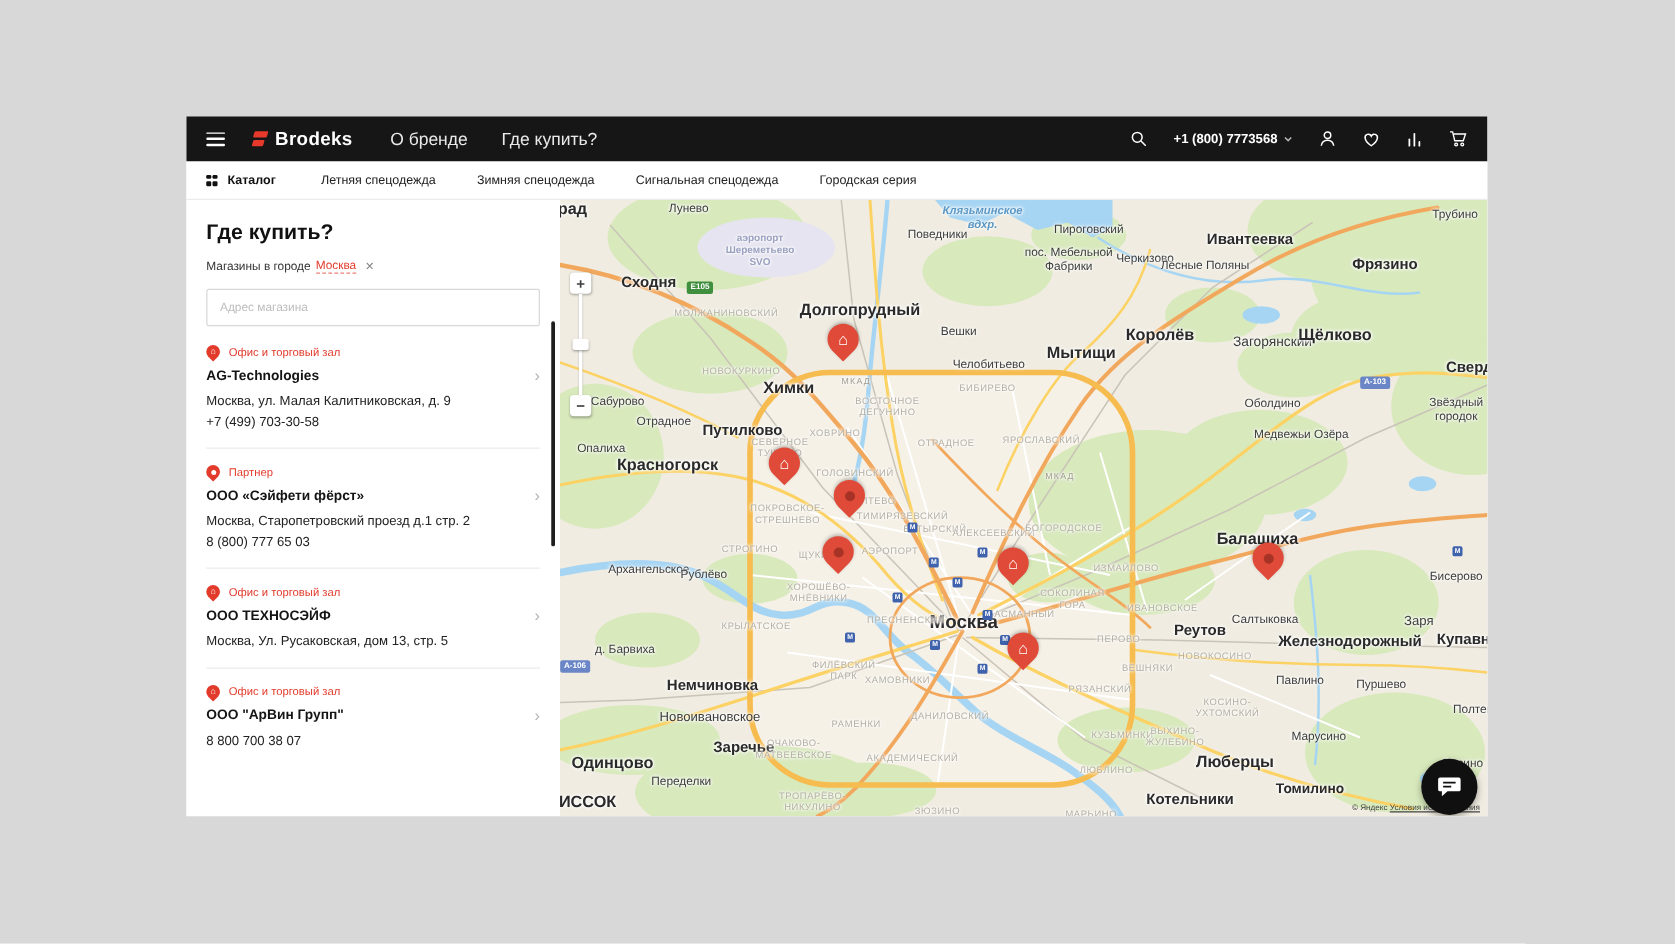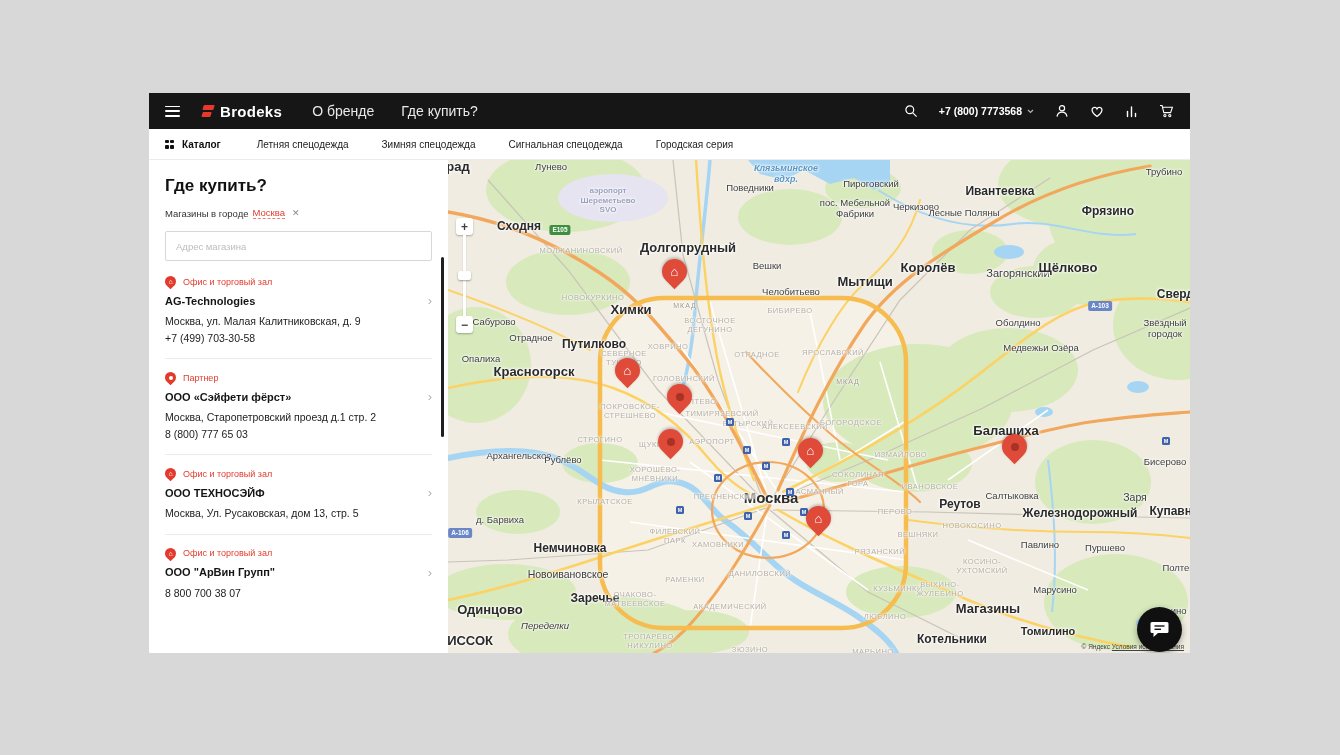--- a/index.html
+++ b/index.html
@@ -119,21 +119,21 @@
           </nav>
       </div>
       <div class="h-right">
         <span>
           <svg width="14" height="14" viewBox="0 0 14 14" fill="none" stroke="#fff" stroke-width="1.2">
             <circle cx="5.8" cy="5.8" r="3.9"></circle>
               <line x1="8.8" y1="8.8" x2="12.6" y2="12.6"></line>
             </svg>
         </span>
         <span class="phone">
-          <span>+7 (800) 7773568</span>
+          <span>+1 (800) 7773568</span>
           <svg width="7" height="5" viewBox="0 0 7 5" fill="none" stroke="#b5b5b5" stroke-width="1.2">
               <path d="M1 1 L3.5 3.5 L6 1"></path>
             </svg>
         </span>
         <span>
           <svg width="14" height="14" viewBox="0 0 14 14" fill="none" stroke="#fff" stroke-width="1.2">
             <circle cx="7" cy="4.2" r="2.6"></circle>
               <path d="M2 12.6 C2.5 9.6 4.4 8.2 7 8.2 C9.6 8.2 11.5 9.6 12 12.6"></path>
             </svg>
         </span>
@@ -362,36 +362,36 @@
             <div class="lbl city" style="left: 146px; top: 184px; font-size: 12px;">Путилково</div>
             <div class="lbl town" style="left: 33px; top: 199px;">Опалиха</div>
             <div class="lbl city" style="left: 86px; top: 212px; font-size: 13px;">Красногорск</div>
             <div class="lbl town" style="left: 71px; top: 296px;">Архангельское</div>
             <div class="lbl town" style="left: 115px; top: 300px;">Рублёво</div>
             <div class="lbl town" style="left: 52px; top: 360px;">д. Барвиха</div>
             <div class="lbl city" style="left: 122px; top: 388px; font-size: 12px;">Немчиновка</div>
             <div class="lbl town" style="left: 120px; top: 414px; font-size: 10.5px;">Новоивановское</div>
             <div class="lbl city" style="left: 147px; top: 438px; font-size: 12px;">Заречье</div>
             <div class="lbl city" style="left: 42px; top: 450px; font-size: 13px;">Одинцово</div>
-            <div class="lbl town" style="left: 97px; top: 466px; font-style: italic;">Переделки</div>
+            <div class="lbl town" style="left: 97px; top: 466px;">Переделки</div>
             <div class="lbl city" style="left: 8px; top: 481px; font-size: 13px;">ВНИИССОК</div>
             <div class="lbl city" style="left: 323px; top: 338px; font-size: 15px;">Москва</div>
             <div class="lbl city" style="left: 558px; top: 271px; font-size: 13px;">Балашиха</div>
             <div class="lbl city" style="left: 512px; top: 344px; font-size: 12px;">Реутов</div>
             <div class="lbl town" style="left: 564px; top: 336px;">Салтыковка</div>
             <div class="lbl city" style="left: 632px; top: 353px; font-size: 12px;">Железнодорожный</div>
             <div class="lbl town" style="left: 687px; top: 337px; font-size: 10.5px;">Заря</div>
             <div class="lbl city" style="left: 726px; top: 351px; font-size: 12px;">Купавна</div>
             <div class="lbl town" style="left: 717px; top: 302px;">Бисерово</div>
             <div class="lbl town" style="left: 592px; top: 385px;">Павлино</div>
             <div class="lbl town" style="left: 657px; top: 388px;">Пуршево</div>
             <div class="lbl town" style="left: 733px; top: 408px;">Полтево</div>
             <div class="lbl town" style="left: 607px; top: 430px;">Марусино</div>
             <div class="lbl town" style="left: 722px; top: 451px;">Зюзино</div>
-            <div class="lbl city" style="left: 540px; top: 449px; font-size: 13px;">Магазины</div>
+            <div class="lbl city" style="left: 540px; top: 449px; font-size: 13px;">Люберцы</div>
             <div class="lbl city" style="left: 600px; top: 472px; font-size: 11px;">Томилино</div>
             <div class="lbl city" style="left: 504px; top: 479px; font-size: 12px;">Котельники</div>
             <div class="lbl road" style="left: 400px; top: 222px;">МКАД</div>
             <div class="lbl road" style="left: 237px; top: 146px;">МКАД</div>
             <div class="lbl water" style="left: 338px; top: 14px;">Клязьминское
 вдхр.</div>
             <div class="lbl airport" style="left: 160px; top: 40px;">аэропорт
 Шереметьево
 SVO</div>
             <div class="lbl district" style="left: 133px; top: 90px;">МОЛЖАНИНОВСКИЙ</div>

